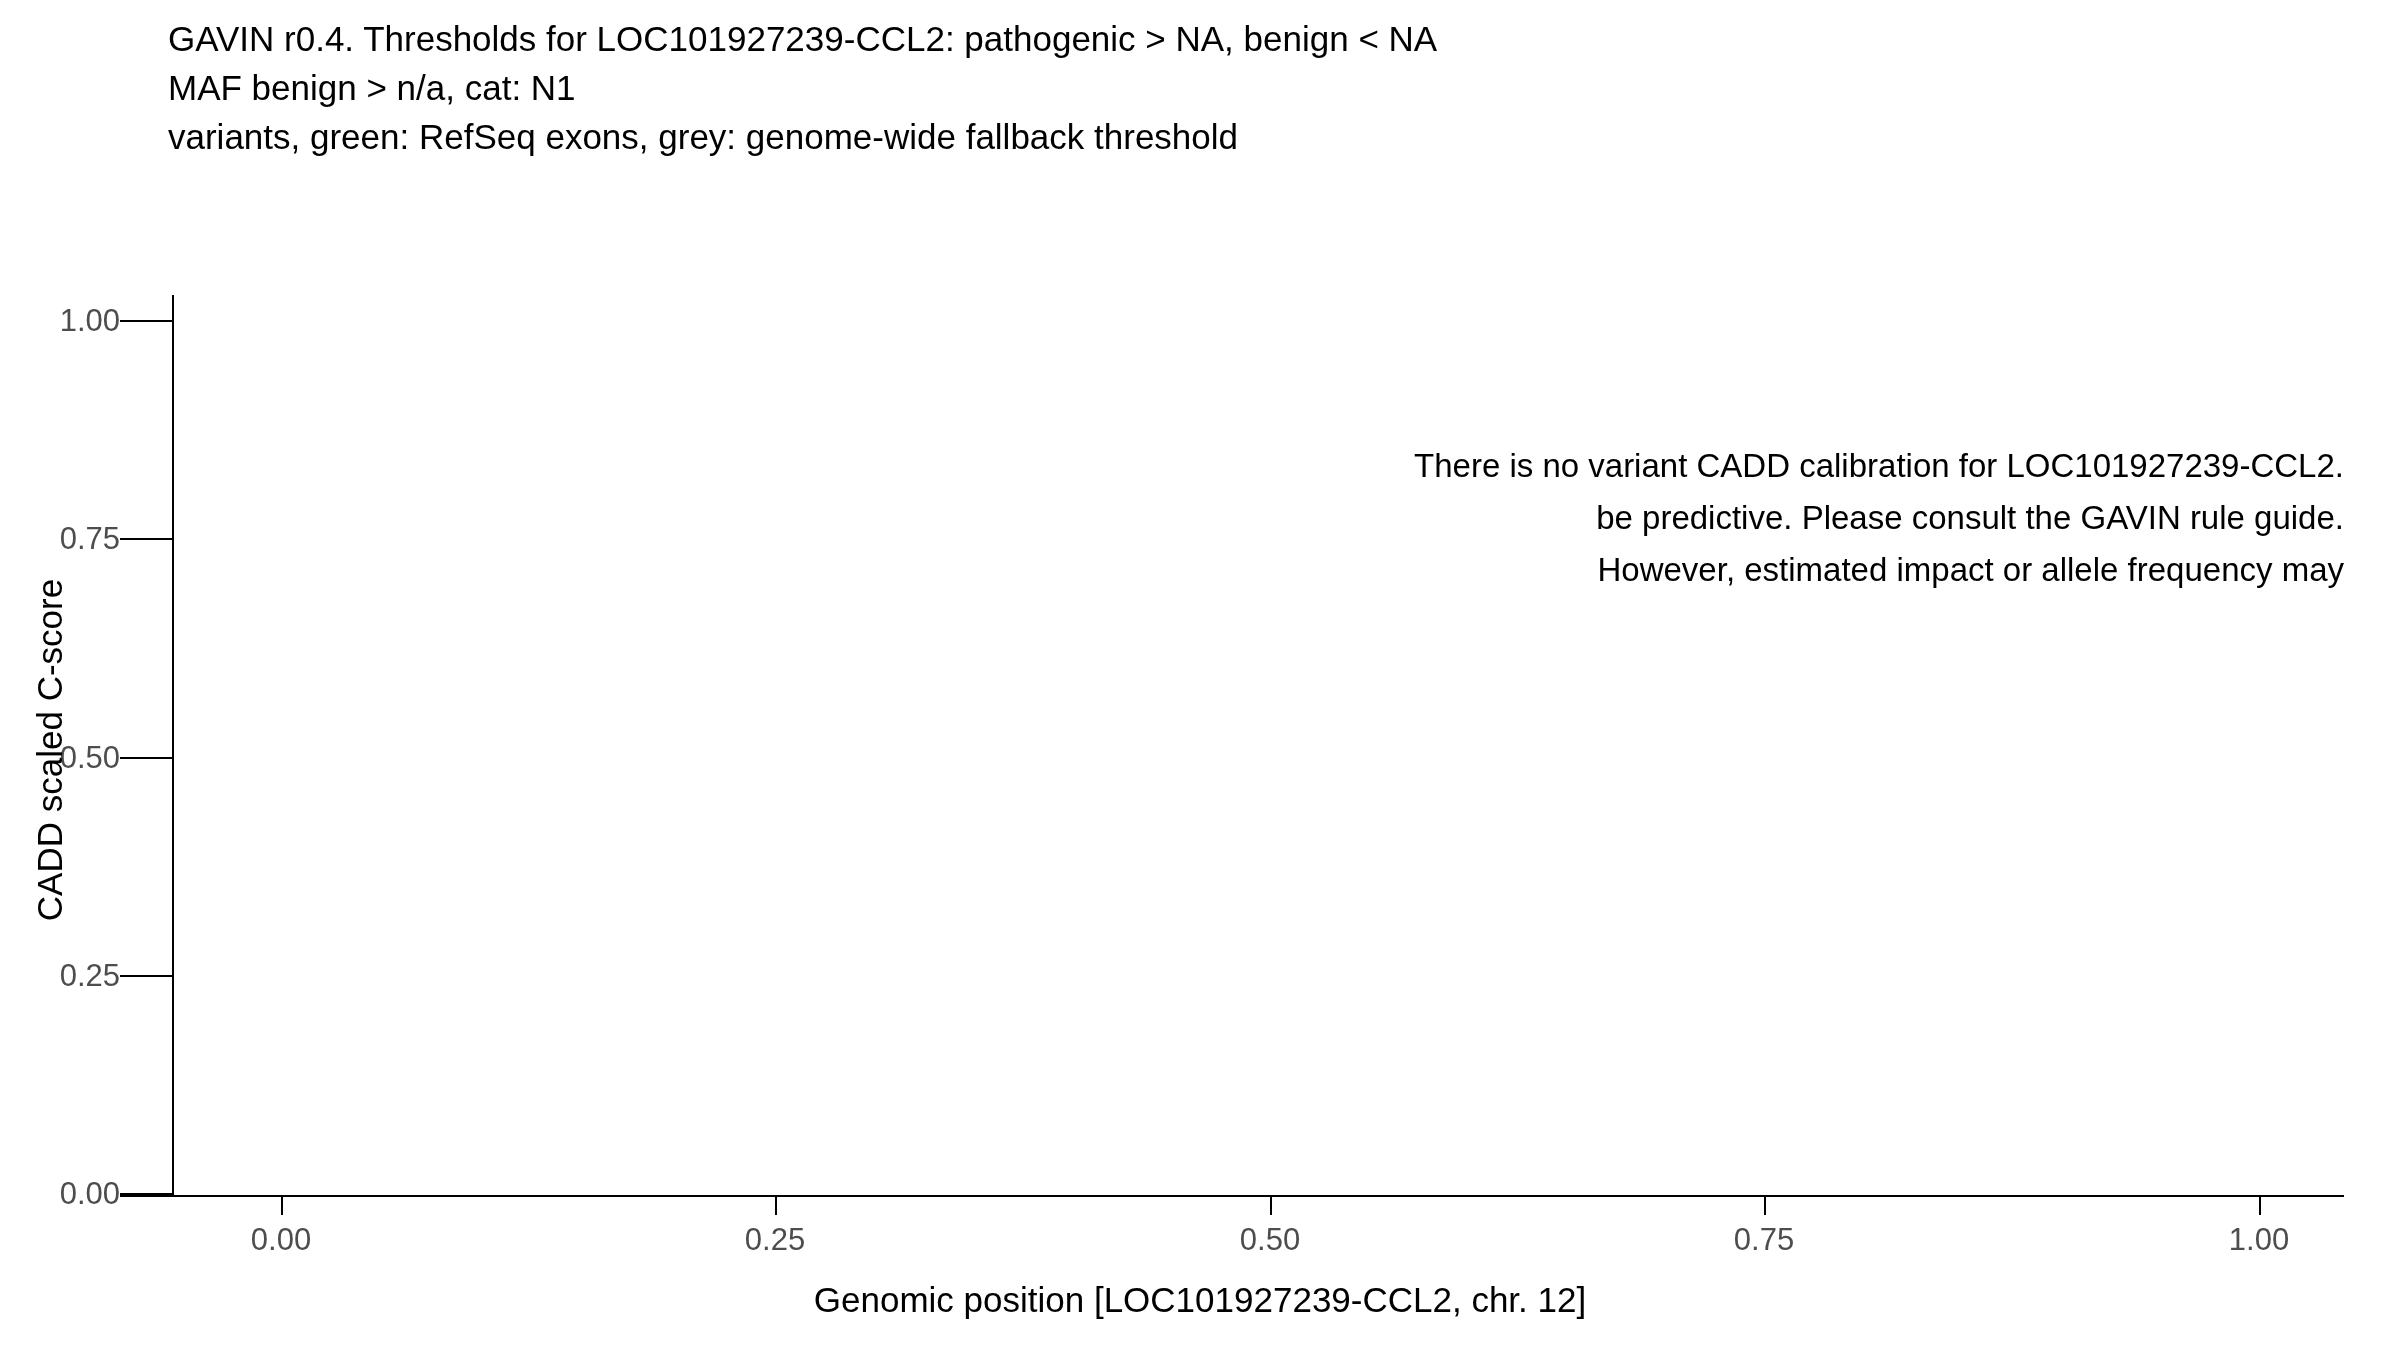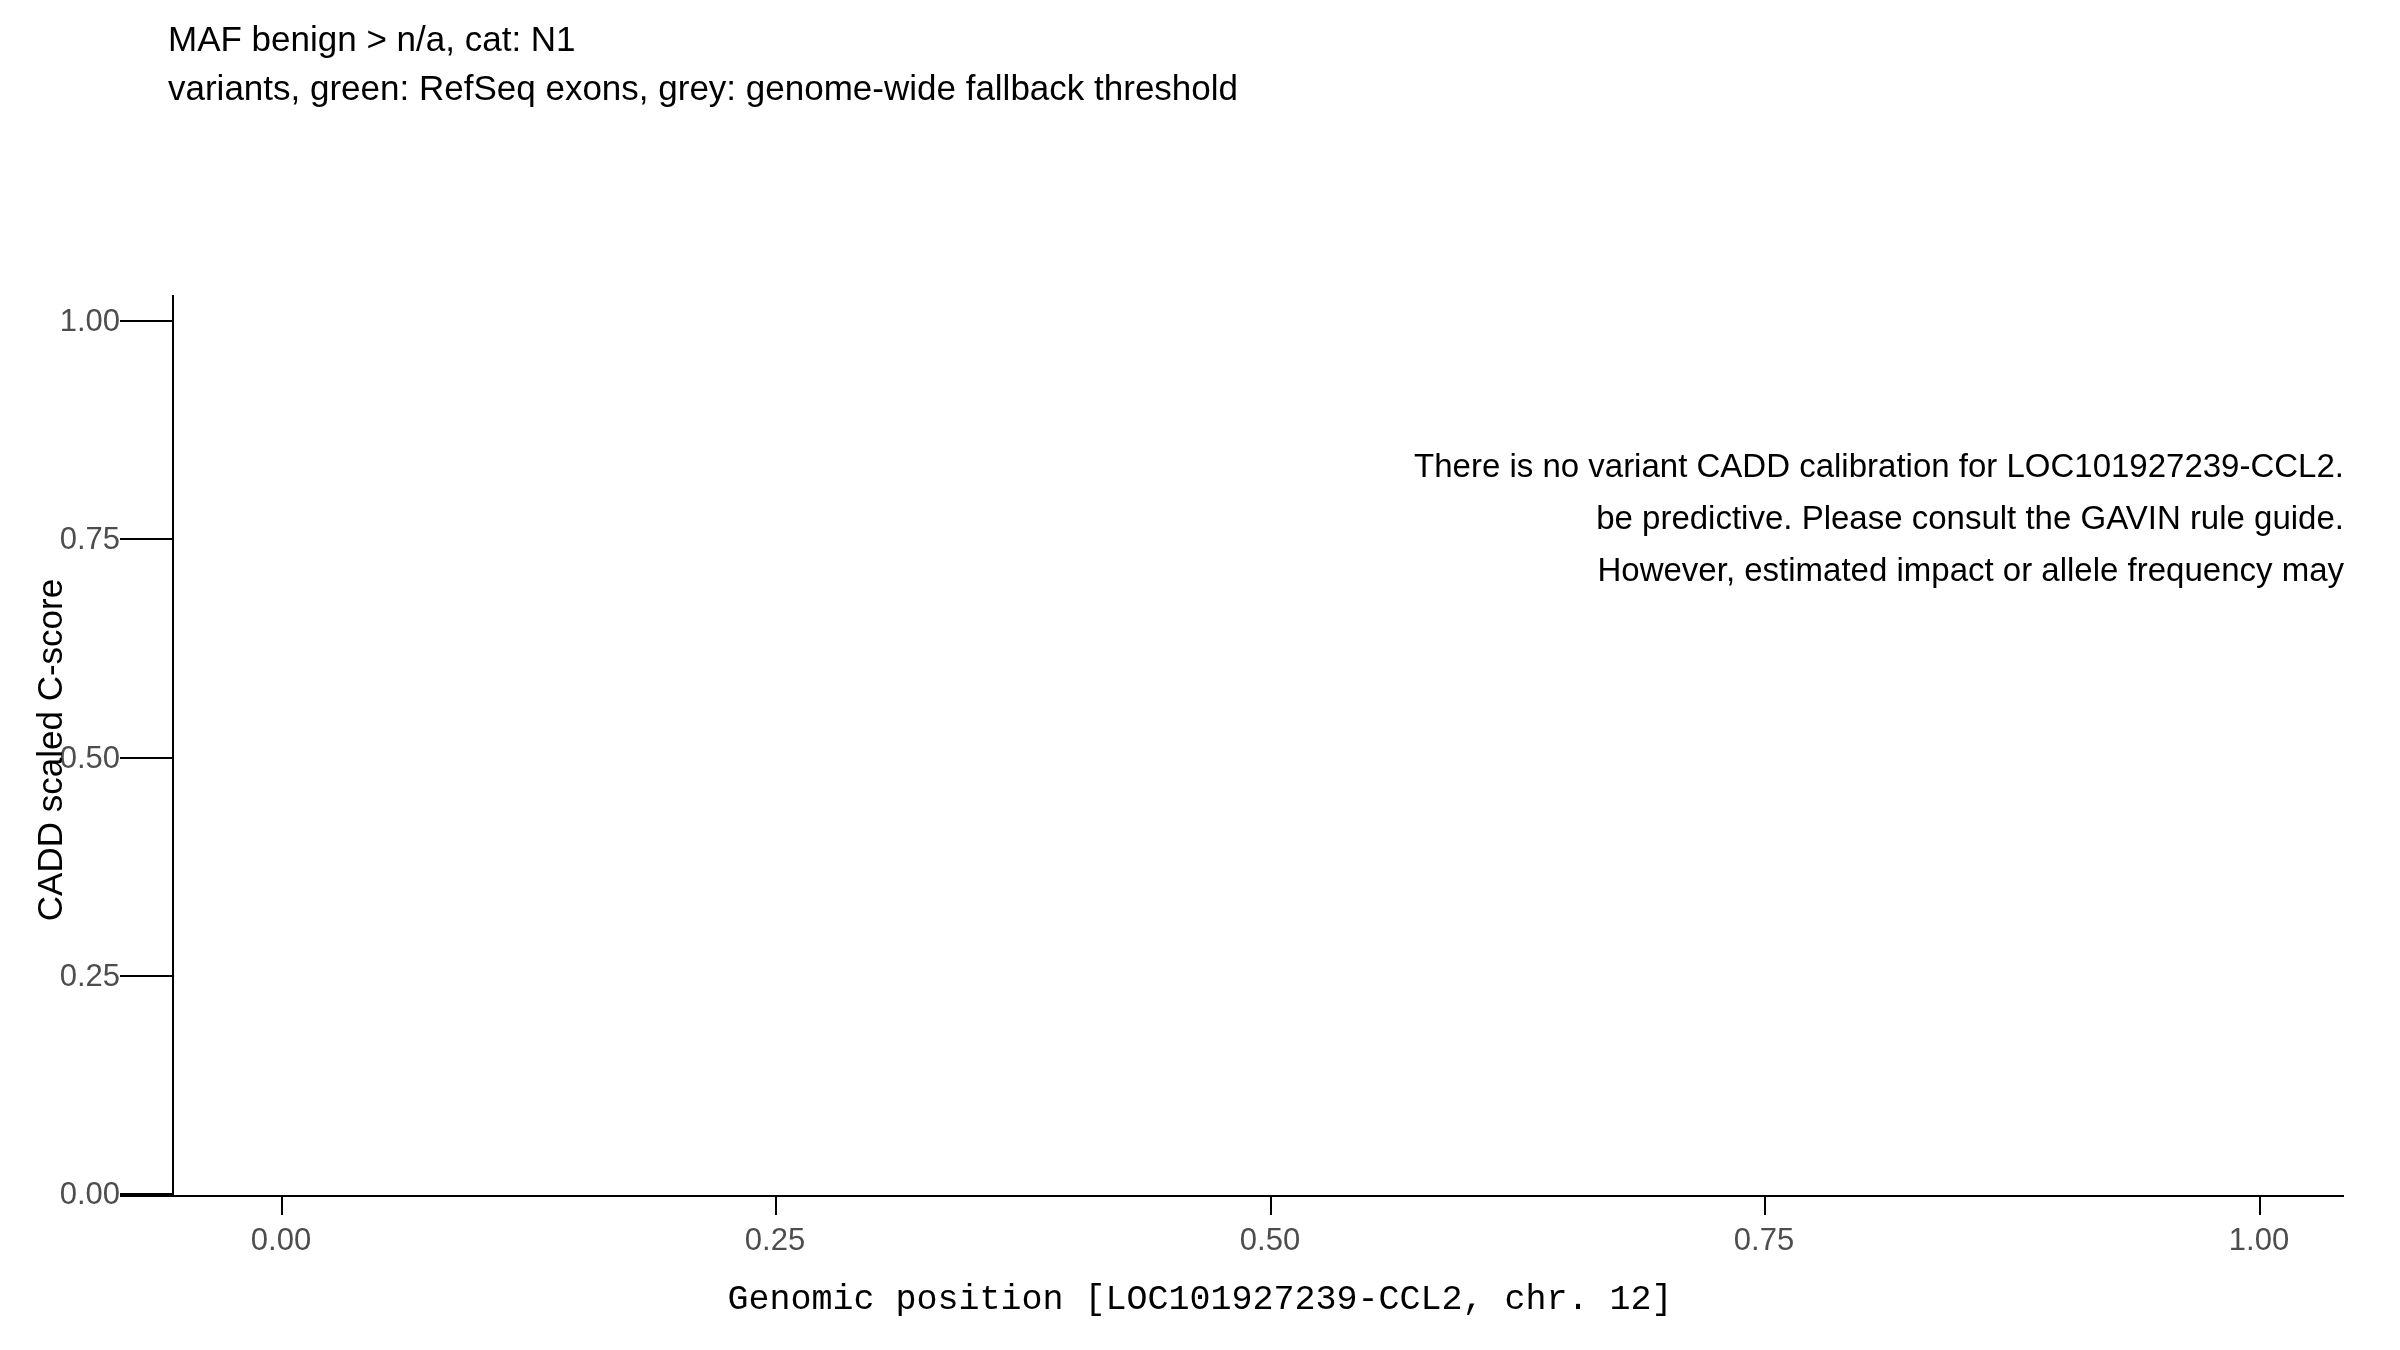--- a/index.html
+++ b/index.html
@@ -99,21 +99,20 @@
 
   
   .xlab {
     position: absolute;
     left: 0;
     top: 1280px;
     width: 2400px;
     text-align: center;
     font-size: 35px;
     color: #000000;
-    font-family: Liberation Mono, monospace;
   }
   .ylab {
     position: absolute;
     left: -400px;
     top: 730px;
     width: 900px;
     text-align: center;
     font-size: 35px;
     color: #000000;
     transform: rotate(-90deg);
@@ -134,20 +133,21 @@
     color: #000000;
     white-space: pre;
   }
 </style>
 </head>
 <body>
 
 <div id="plot">
 
   <div class="title-block">
+    <div class="title-line">GAVIN r0.4. Thresholds for LOC101927239-CCL2: pathogenic &gt; NA, benign &lt; NA</div>
     <div class="title-line">MAF benign &gt; n/a, cat: N1</div>
     <div class="title-line">variants, green: RefSeq exons, grey: genome-wide fallback threshold</div>
   </div>
 
   <div class="panel"></div>
   <div class="axis-line-y"></div>
   <div class="axis-line-x"></div>
 
   <div class="y-tick" style="top:320px;"></div>
   <div class="y-label-inner" style="left:0px; top:305px;">1.00</div>

